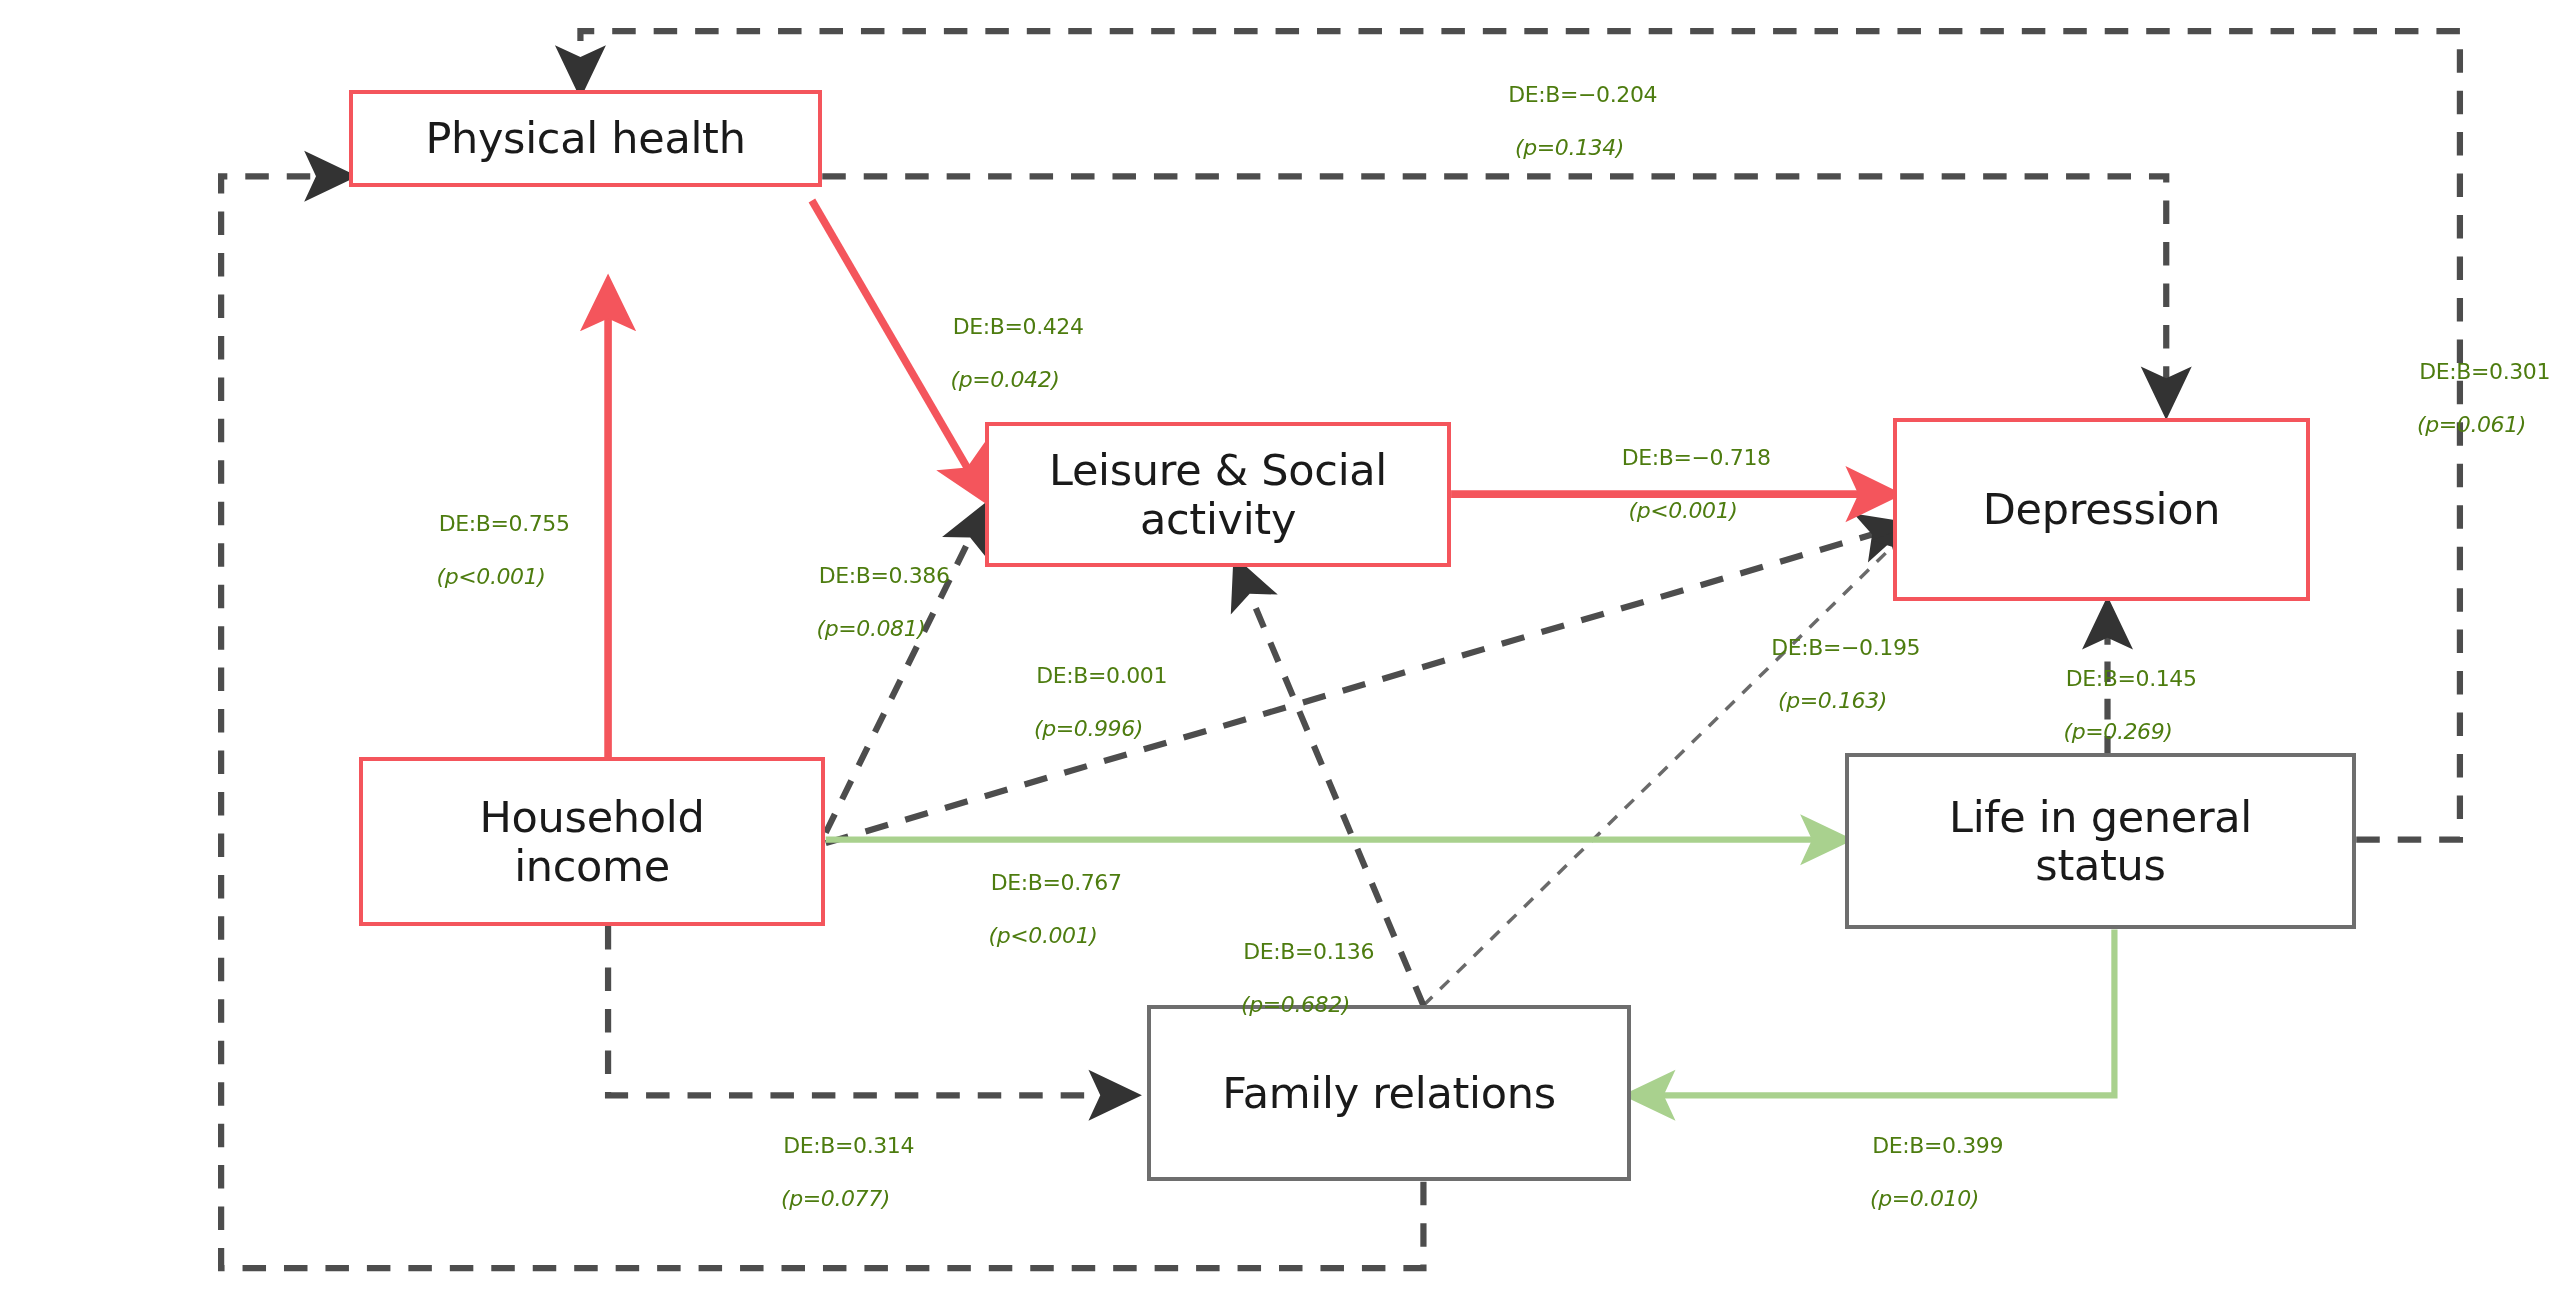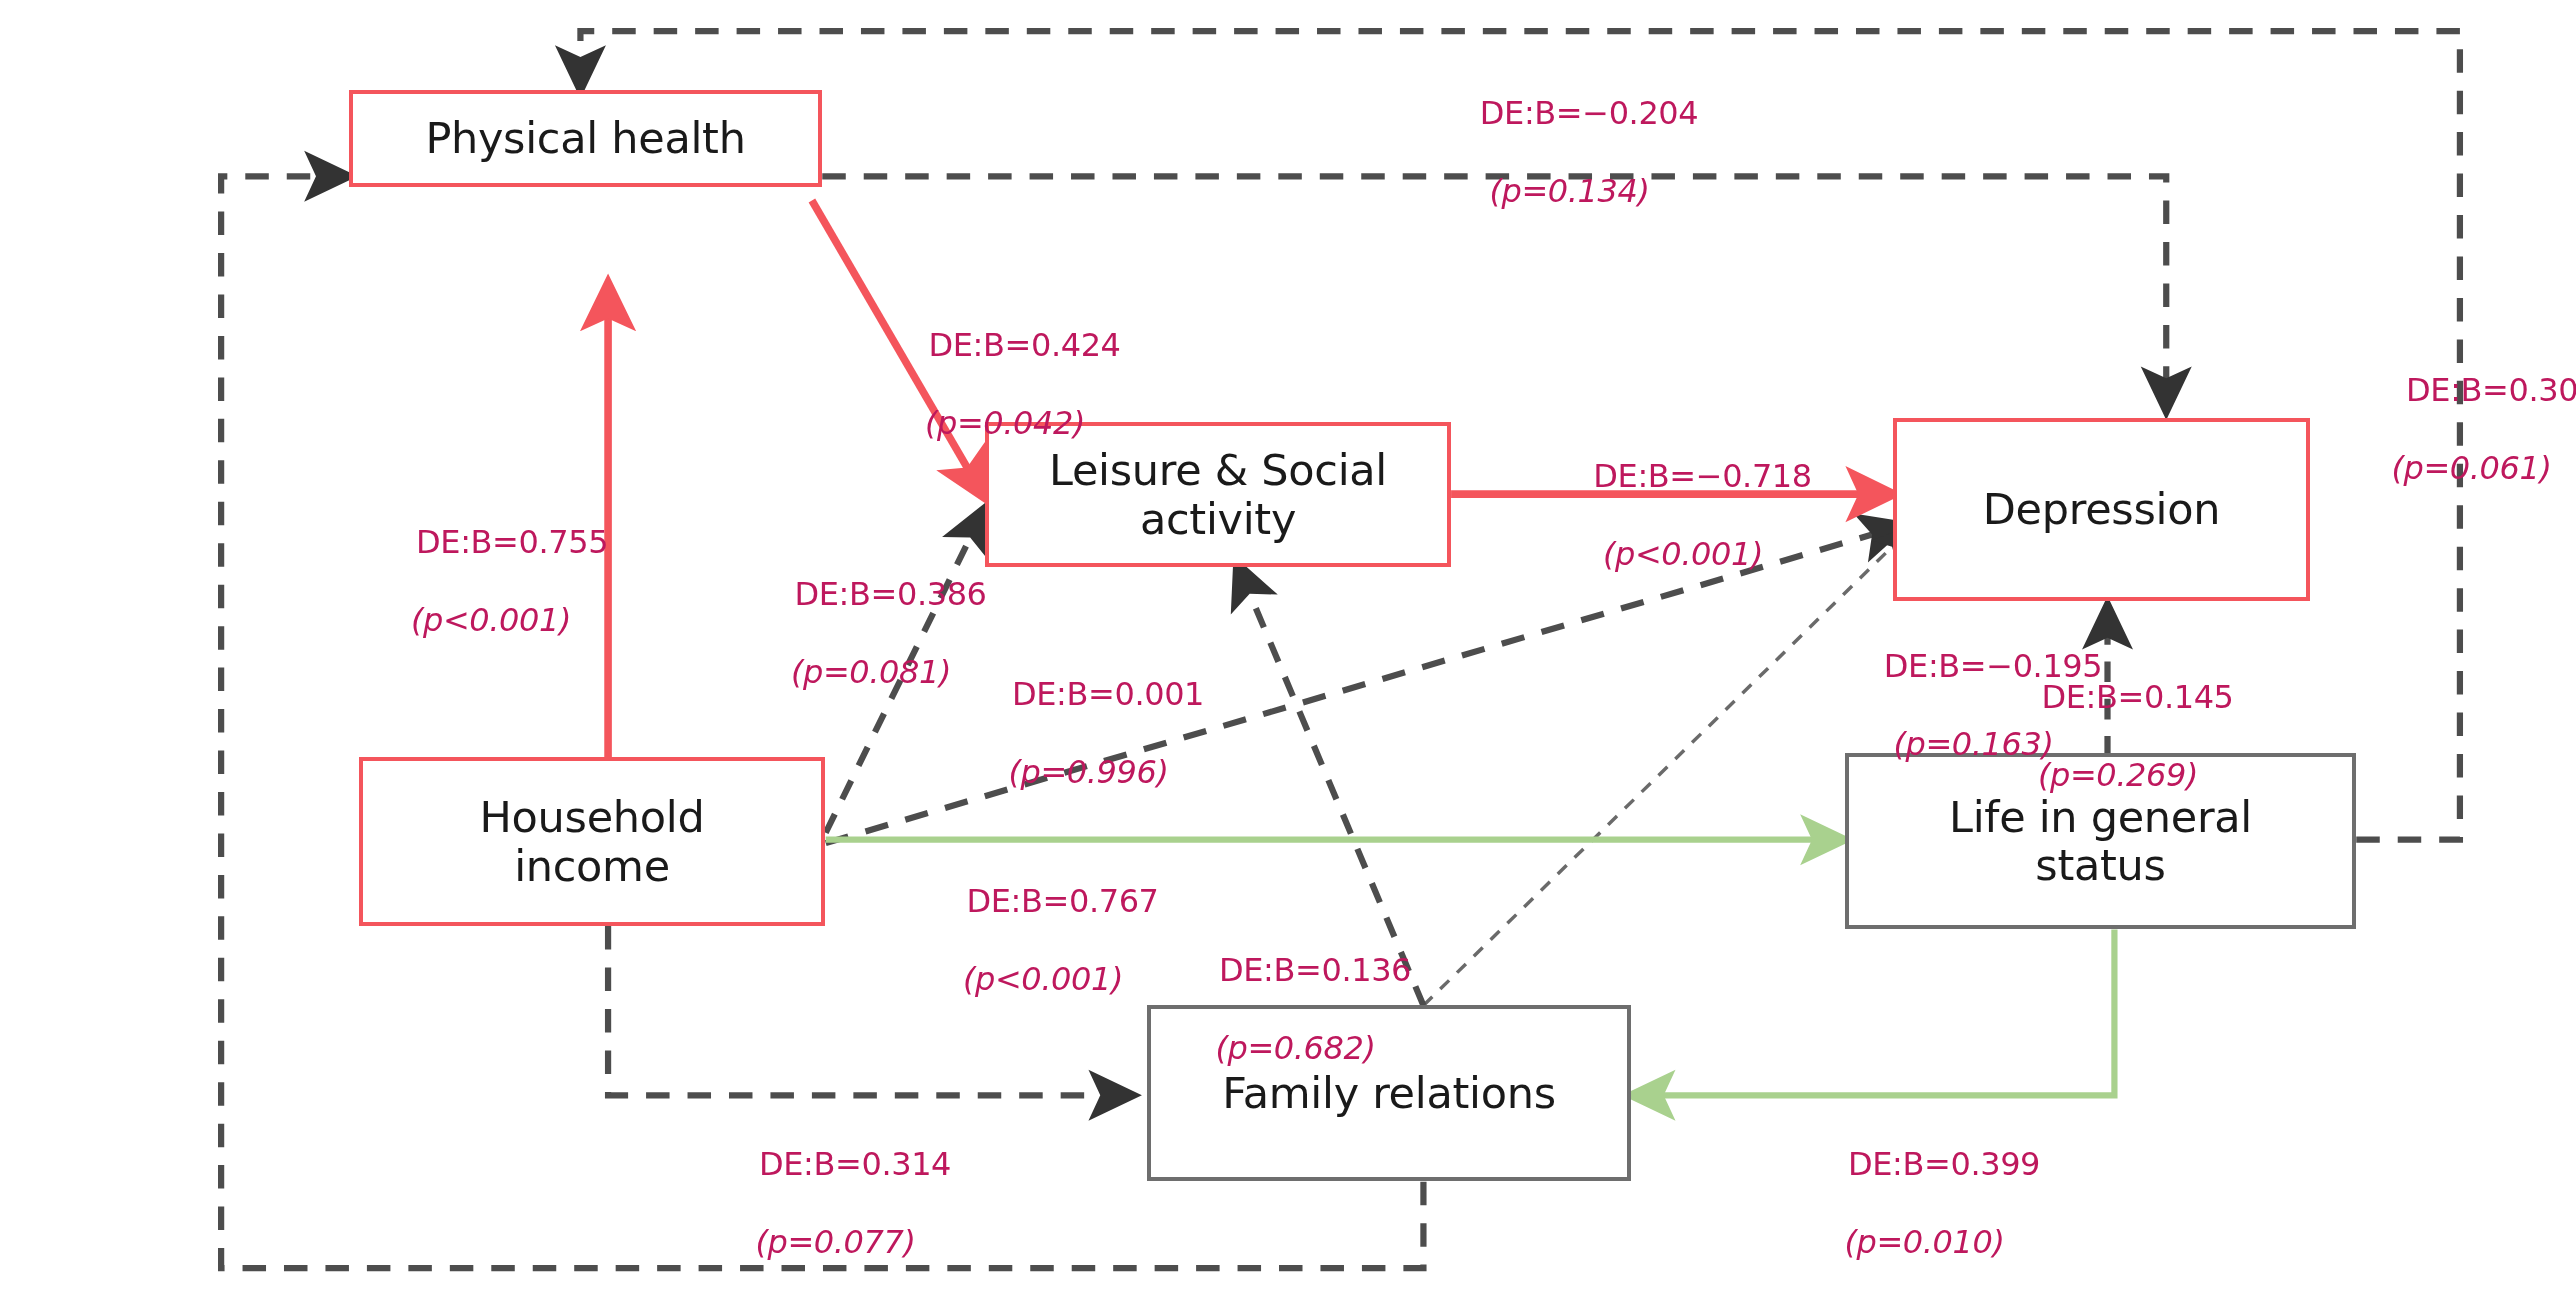--- a/index.html
+++ b/index.html
@@ -40,23 +40,23 @@
   .node-box.red   { border: 4.8px solid #F4555C; }
   .node-box.gray  { border: 4.8px solid #6E6E6E; }
   .node-label {
     font-size: 43px;
     letter-spacing: -0.3px;
     padding: 0 7px;
     white-space: pre-line;
   }
   .edge-label {
     position: absolute;
-    color: #be185d;
+    color: #4d7c0f;
     font-family: "DejaVu Sans", sans-serif;
-    font-size: 32px;
+    font-size: 22px;
     line-height: 1.22;
     white-space: pre;
     letter-spacing: -0.4px;
   }
   .edge-label .l2 { display: block; }
   .edge-label.align-center  { text-align: center; }
   .pv { font-style: italic; }
 </style>
 </head>
 <body>
@@ -191,21 +191,21 @@
   <div class="edge-label align-center" style="left:1517px; top:418px; width:332px;">
     <span>DE:B=−0.718</span>
     <span class="l2 pv">(p&lt;0.001)</span>
   </div>
 
   <div class="edge-label align-center" style="left:1980px; top:639px; width:276px;">
     <span>DE:B=0.145</span>
     <span class="l2 pv">(p=0.269)</span>
   </div>
 
-  <div class="edge-label align-center" style="left:1825px; top:608px; width:297px;">
+  <div class="edge-label align-center" style="left:1684px; top:608px; width:297px;">
     <span>DE:B=−0.195</span>
     <span class="l2 pv">(p=0.163)</span>
   </div>
 
   <div class="edge-label align-center" style="left:2367px; top:332px; width:209px;">
     <span>DE:B=0.301</span>
     <span class="l2 pv">(p=0.061)</span>
   </div>
 
 

